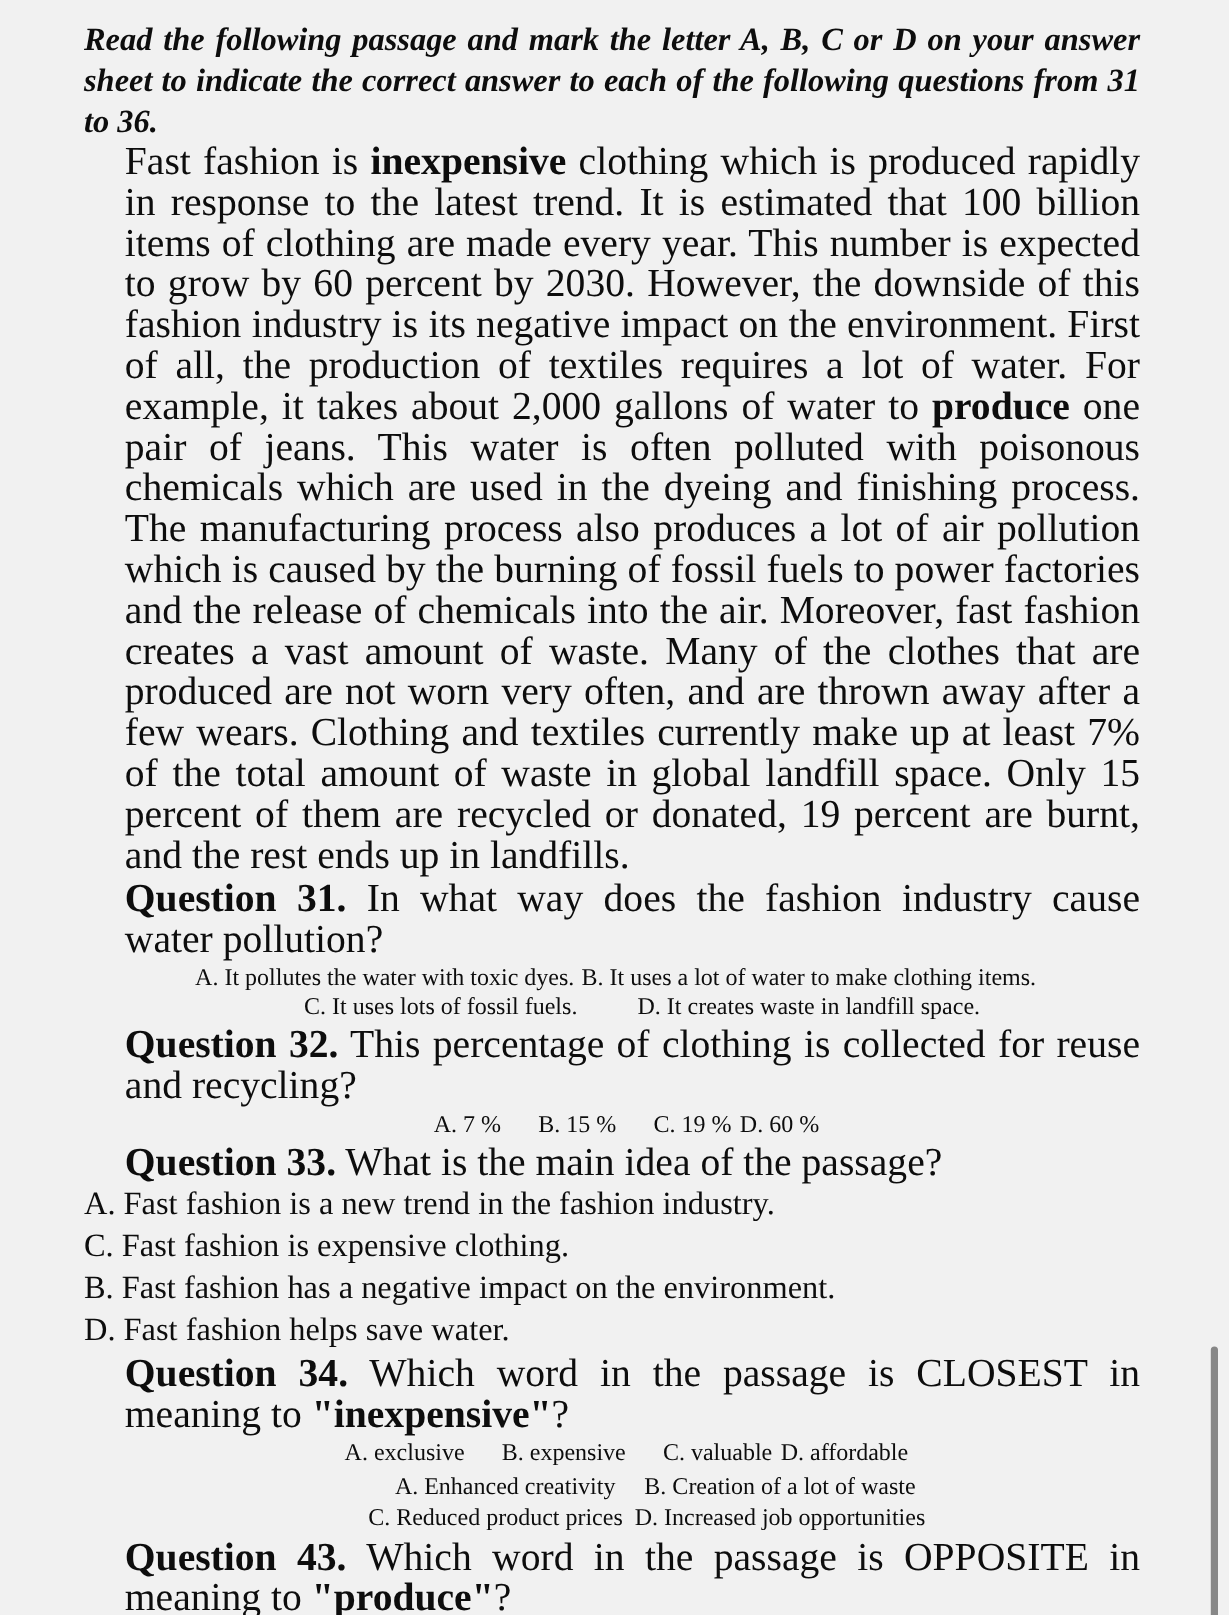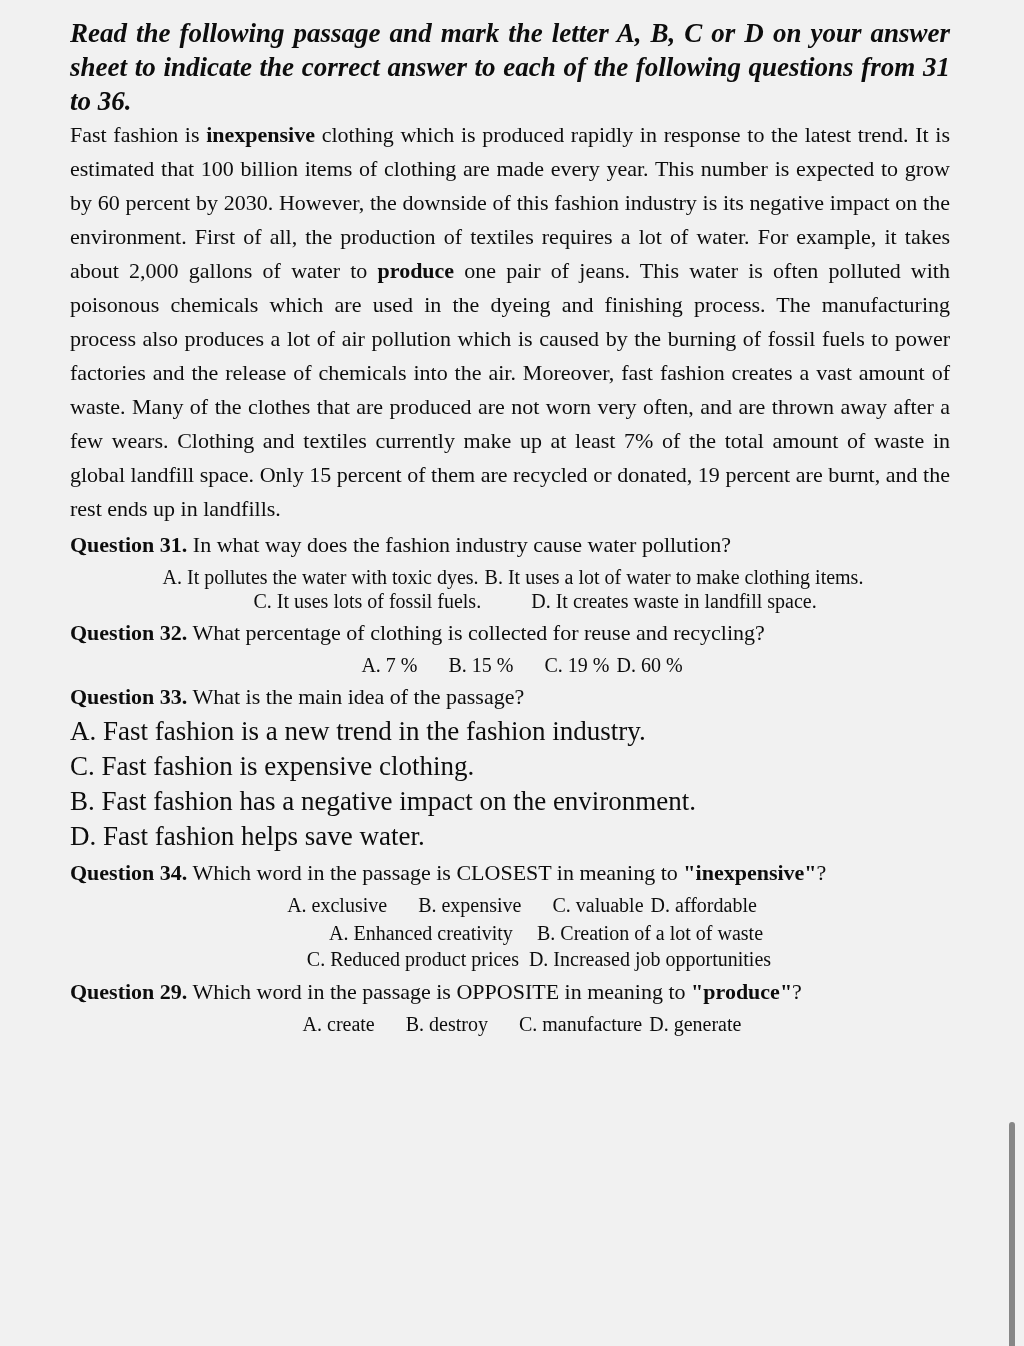--- a/index.html
+++ b/index.html
@@ -9,22 +9,23 @@
     background: #f1f1f1;
     overflow: hidden;
     position: relative;
     font-family: "Liberation Serif", serif;
     color: #0d0d0d;
   }
   .doc {
     padding: 16px 74px 0 70px;
   }
   .lg {
-    font-size: 22px;
+    font-size: 33px;
     line-height: 34px;
+    margin-left: 34px;
   }
   .just { text-align: justify; }
   .hdr {
     font-weight: bold;
     font-style: italic;
     font-size: 27px;
     line-height: 34px;
   }
   .qblock { margin-top: 2px; }
   .qlabel { font-weight: bold; }
@@ -65,21 +66,21 @@
 
   <div class="lg just qblock">
     <span class="qlabel">Question 31.</span><span> In what way does the fashion industry cause water pollution?</span>
   </div>
   <div class="opts">
     <div><span class="col1-q31">A. It pollutes the water with toxic dyes.</span><span>B. It uses a lot of water to make clothing items.</span></div>
     <div><span class="col1-q31">C. It uses lots of fossil fuels.</span><span>D. It creates waste in landfill space.</span></div>
   </div>
 
   <div class="lg just qblock">
-    <span class="qlabel">Question 32.</span><span> What percentage of clothing is collected for reuse and recycling?</span>
+    <span class="qlabel">Question 32.</span><span> This percentage of clothing is collected for reuse and recycling?</span>
   </div>
   <div class="opts">
     <span class="opt-inline">A. 7 %</span><span class="opt-inline">B. 15 %</span><span class="opt-inline">C. 19 %</span><span>D. 60 %</span>
   </div>
 
   <div class="lg qblock">
     <span class="qlabel">Question 33.</span><span> What is the main idea of the passage?</span>
   </div>
   <div class="bigopt">
     <div>A. Fast fashion is a new trend in the fashion industry.</div>
@@ -94,21 +95,21 @@
   <div class="opts">
     <span class="opt-inline">A. exclusive</span><span class="opt-inline">B. expensive</span><span class="opt-inline">C. valuable</span><span>D. affordable</span>
   </div>
 
   <div class="opts opts-q35">
     <div><span class="col1-q35">A. Enhanced creativity</span><span>B. Creation of a lot of waste</span></div>
     <div><span class="col1-q35">C. Reduced product prices</span><span>D. Increased job opportunities</span></div>
   </div>
 
   <div class="lg just qblock">
-    <span class="qlabel">Question 29.</span><span> Which word in the passage is OPPOSITE in meaning to </span><span class="b">"produce"</span><span>?</span>
+    <span class="qlabel">Question 43.</span><span> Which word in the passage is OPPOSITE in meaning to </span><span class="b">"produce"</span><span>?</span>
   </div>
   <div class="opts">
     <span class="opt-inline">A. create</span><span class="opt-inline">B. destroy</span><span class="opt-inline">C. manufacture</span><span>D. generate</span>
   </div>
 
 </div>
 
 <div class="scroll-thumb"></div>
 
 </body></html>

